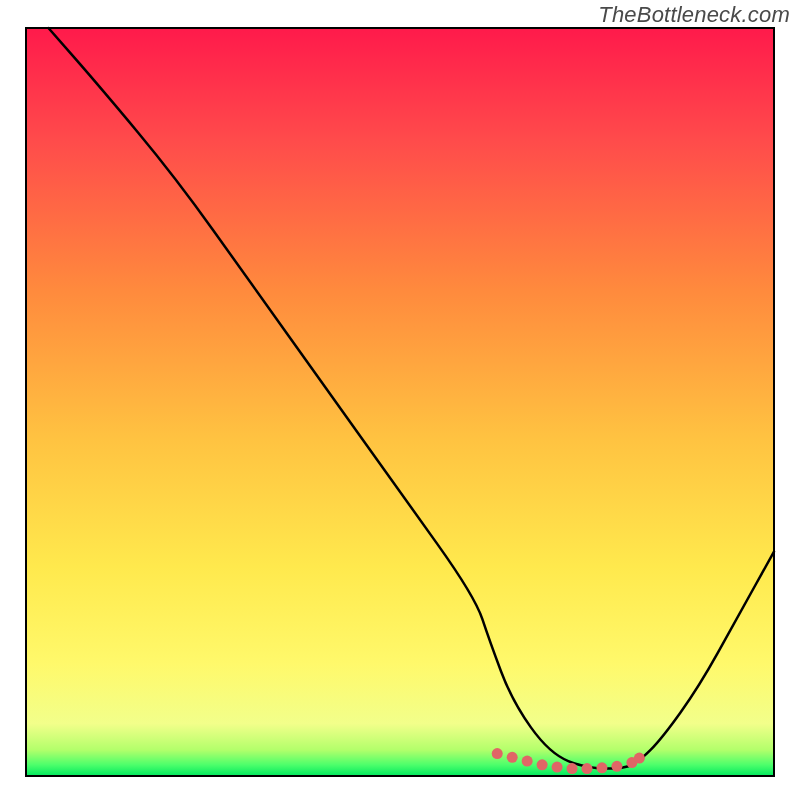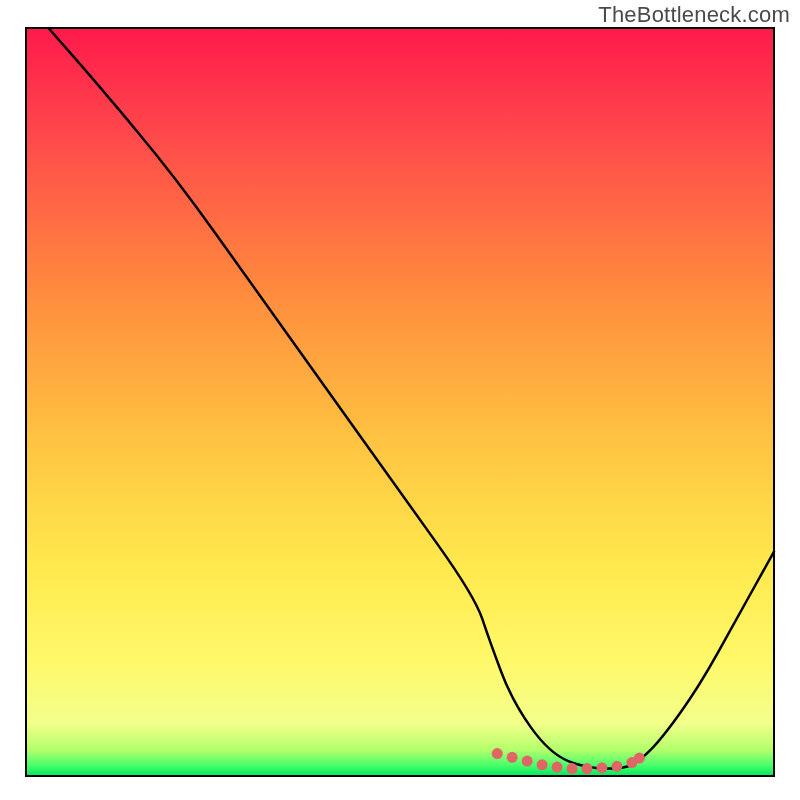--- a/index.html
+++ b/index.html
@@ -8,20 +8,21 @@
     width: 800px;
     height: 800px;
     overflow: hidden;
     background: #ffffff;
     font-family: Arial, Helvetica, sans-serif;
   }
   .chart-wrap {
     position: relative;
     width: 800px;
     height: 561px;
+    font-style: italic;
   }
   .watermark {
     position: absolute;
     top: 2px;
     right: 10px;
     font-size: 22px;
     font-weight: 500;
     color: #4a4a4a;
     letter-spacing: 0.2px;
     z-index: 10;

